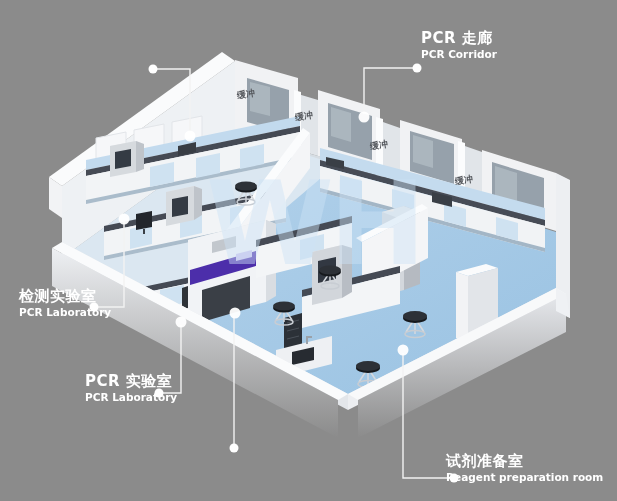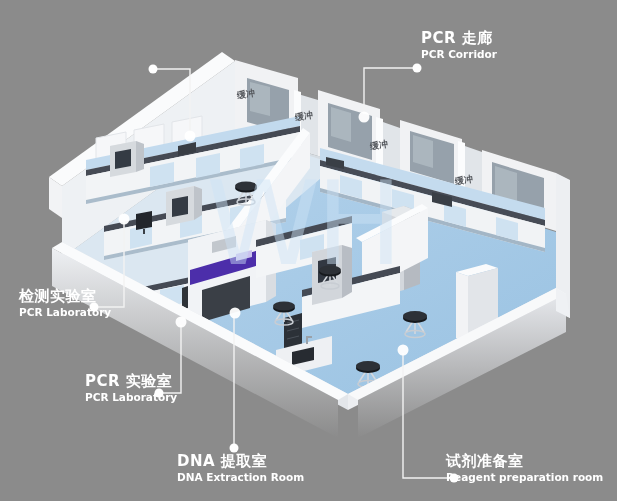--- a/index.html
+++ b/index.html
@@ -17,21 +17,21 @@
   #c4{left:85px;top:374px;}
   #c5{left:177px;top:454px;}
   #c6{left:446px;top:454px;}
   .rtag{position:absolute;font-size:9px;font-weight:bold;color:#54575c;
         transform:rotate(-9deg);white-space:nowrap;}
   #t1{left:237px;top:88px;}
   #t2{left:295px;top:110px;}
   #t3{left:370px;top:139px;}
   #t4{left:455px;top:174px;}
   .watermark{
-    position:absolute;left:206px;top:156px;font-size:116px;font-weight:normal;
+    position:absolute;left:206px;top:156px;font-size:116px;font-weight:bold;
     color:#cde3f6;opacity:.46;letter-spacing:-5px;pointer-events:none;
     font-family:"DejaVu Sans",sans-serif;
   }
 </style>
 </head>
 <body>
 
 <div class="stage">
 
 <svg class="scene-svg" width="617" height="501" viewBox="0 0 617 501">
@@ -299,22 +299,18 @@
     <span class="en">PCR Corridor</span>
   </div>
   <div class="callout" id="c3">
     <span class="zh">检测实验室</span>
     <span class="en">PCR Laboratory</span>
   </div>
   <div class="callout" id="c4">
     <span class="zh">PCR 实验室</span>
     <span class="en">PCR Laboratory</span>
   </div>
-  <div class="callout" id="c5">
-    <span class="zh">DNA 提取室</span>
-    <span class="en">DNA Extraction Room</span>
-  </div>
   <div class="callout" id="c6">
     <span class="zh">试剂准备室</span>
     <span class="en">Reagent preparation room</span>
   </div>
 
 </div>
 
 </body></html>

